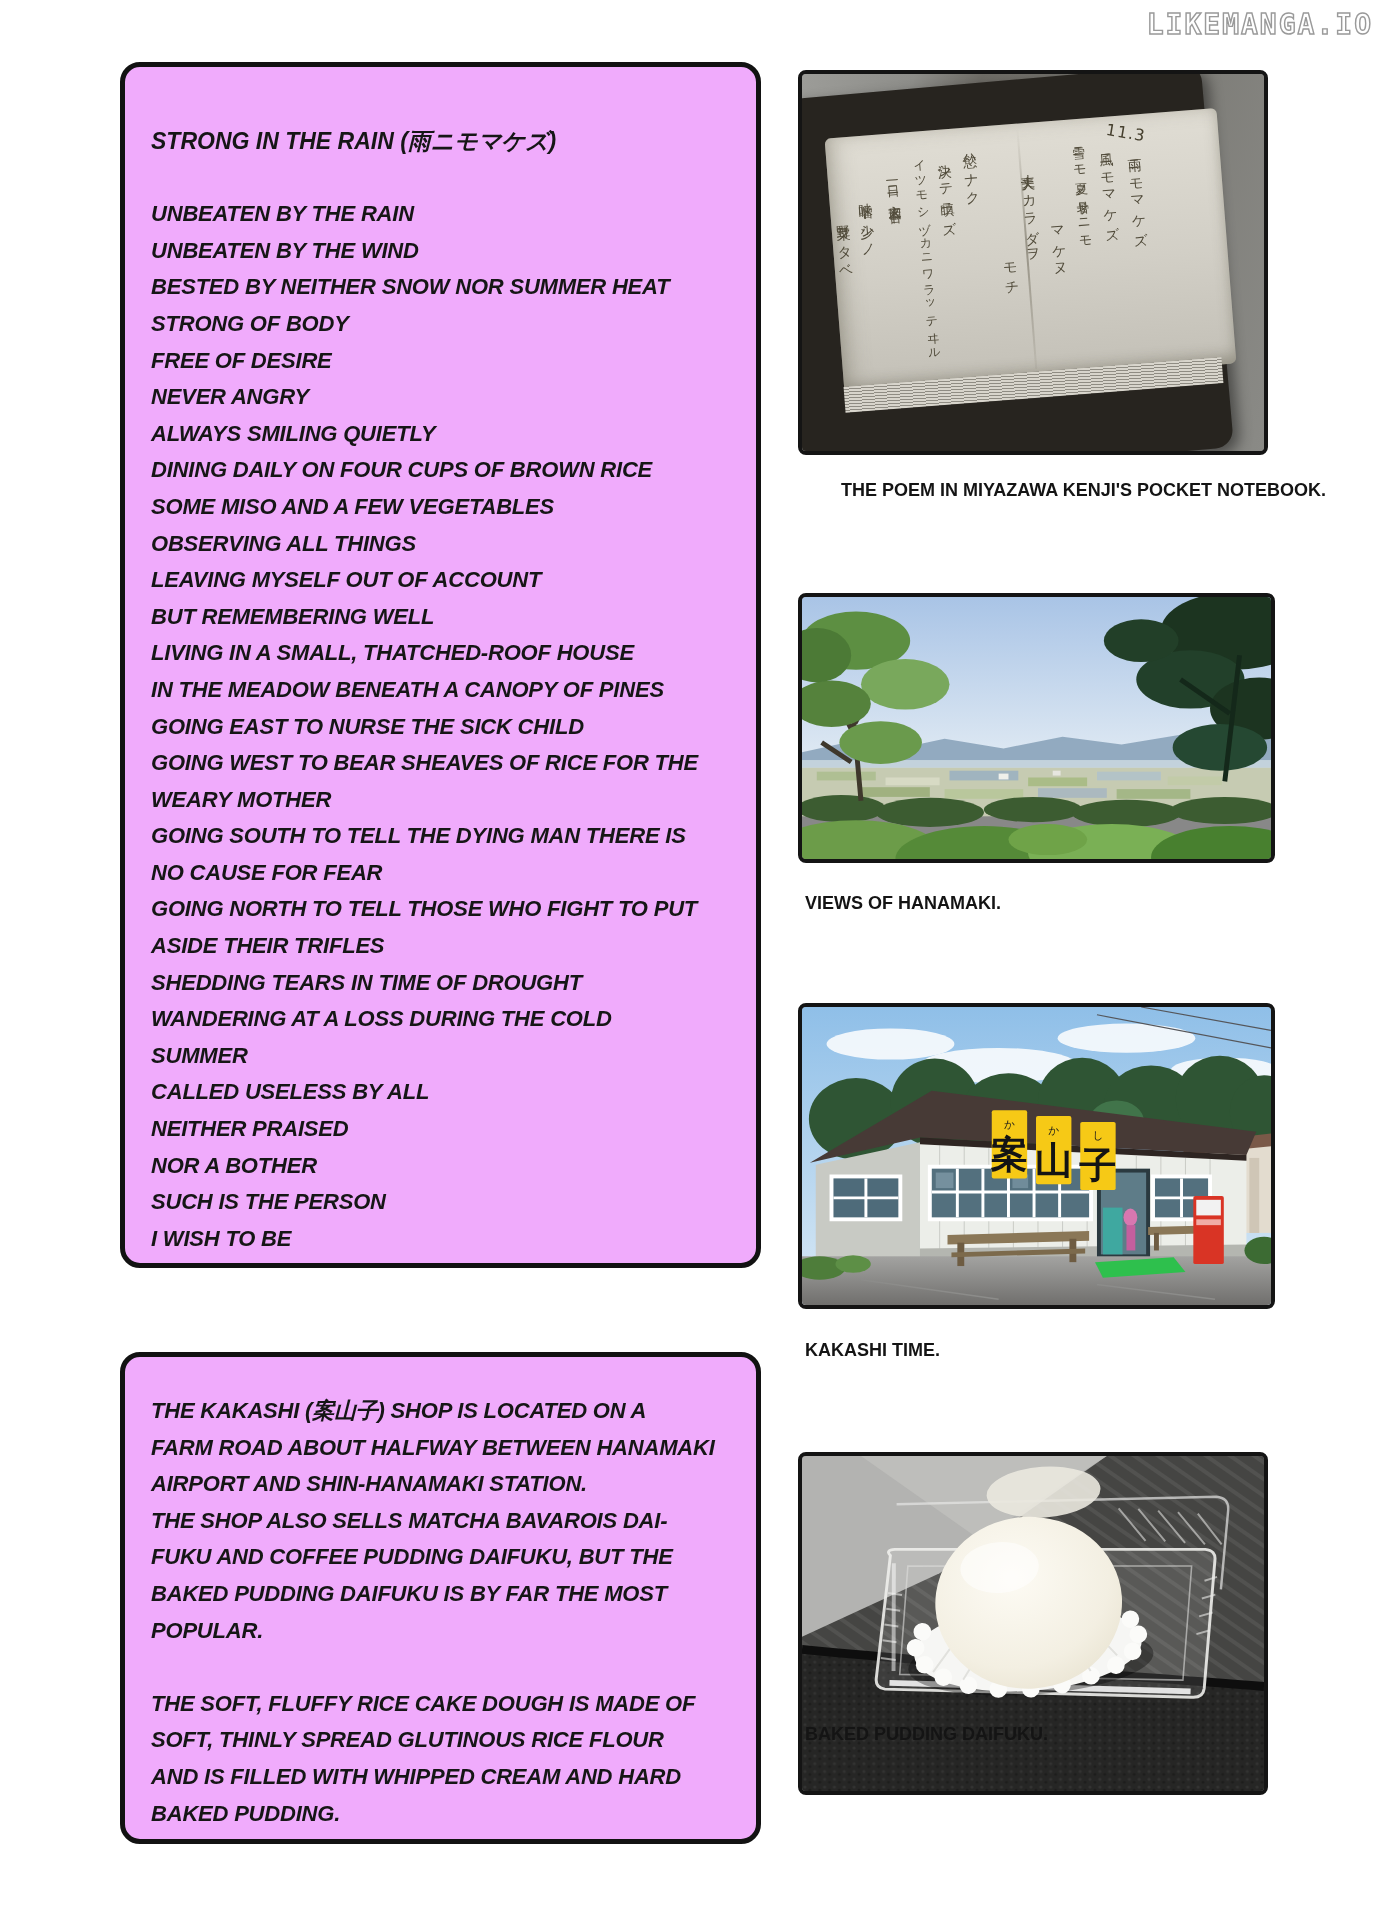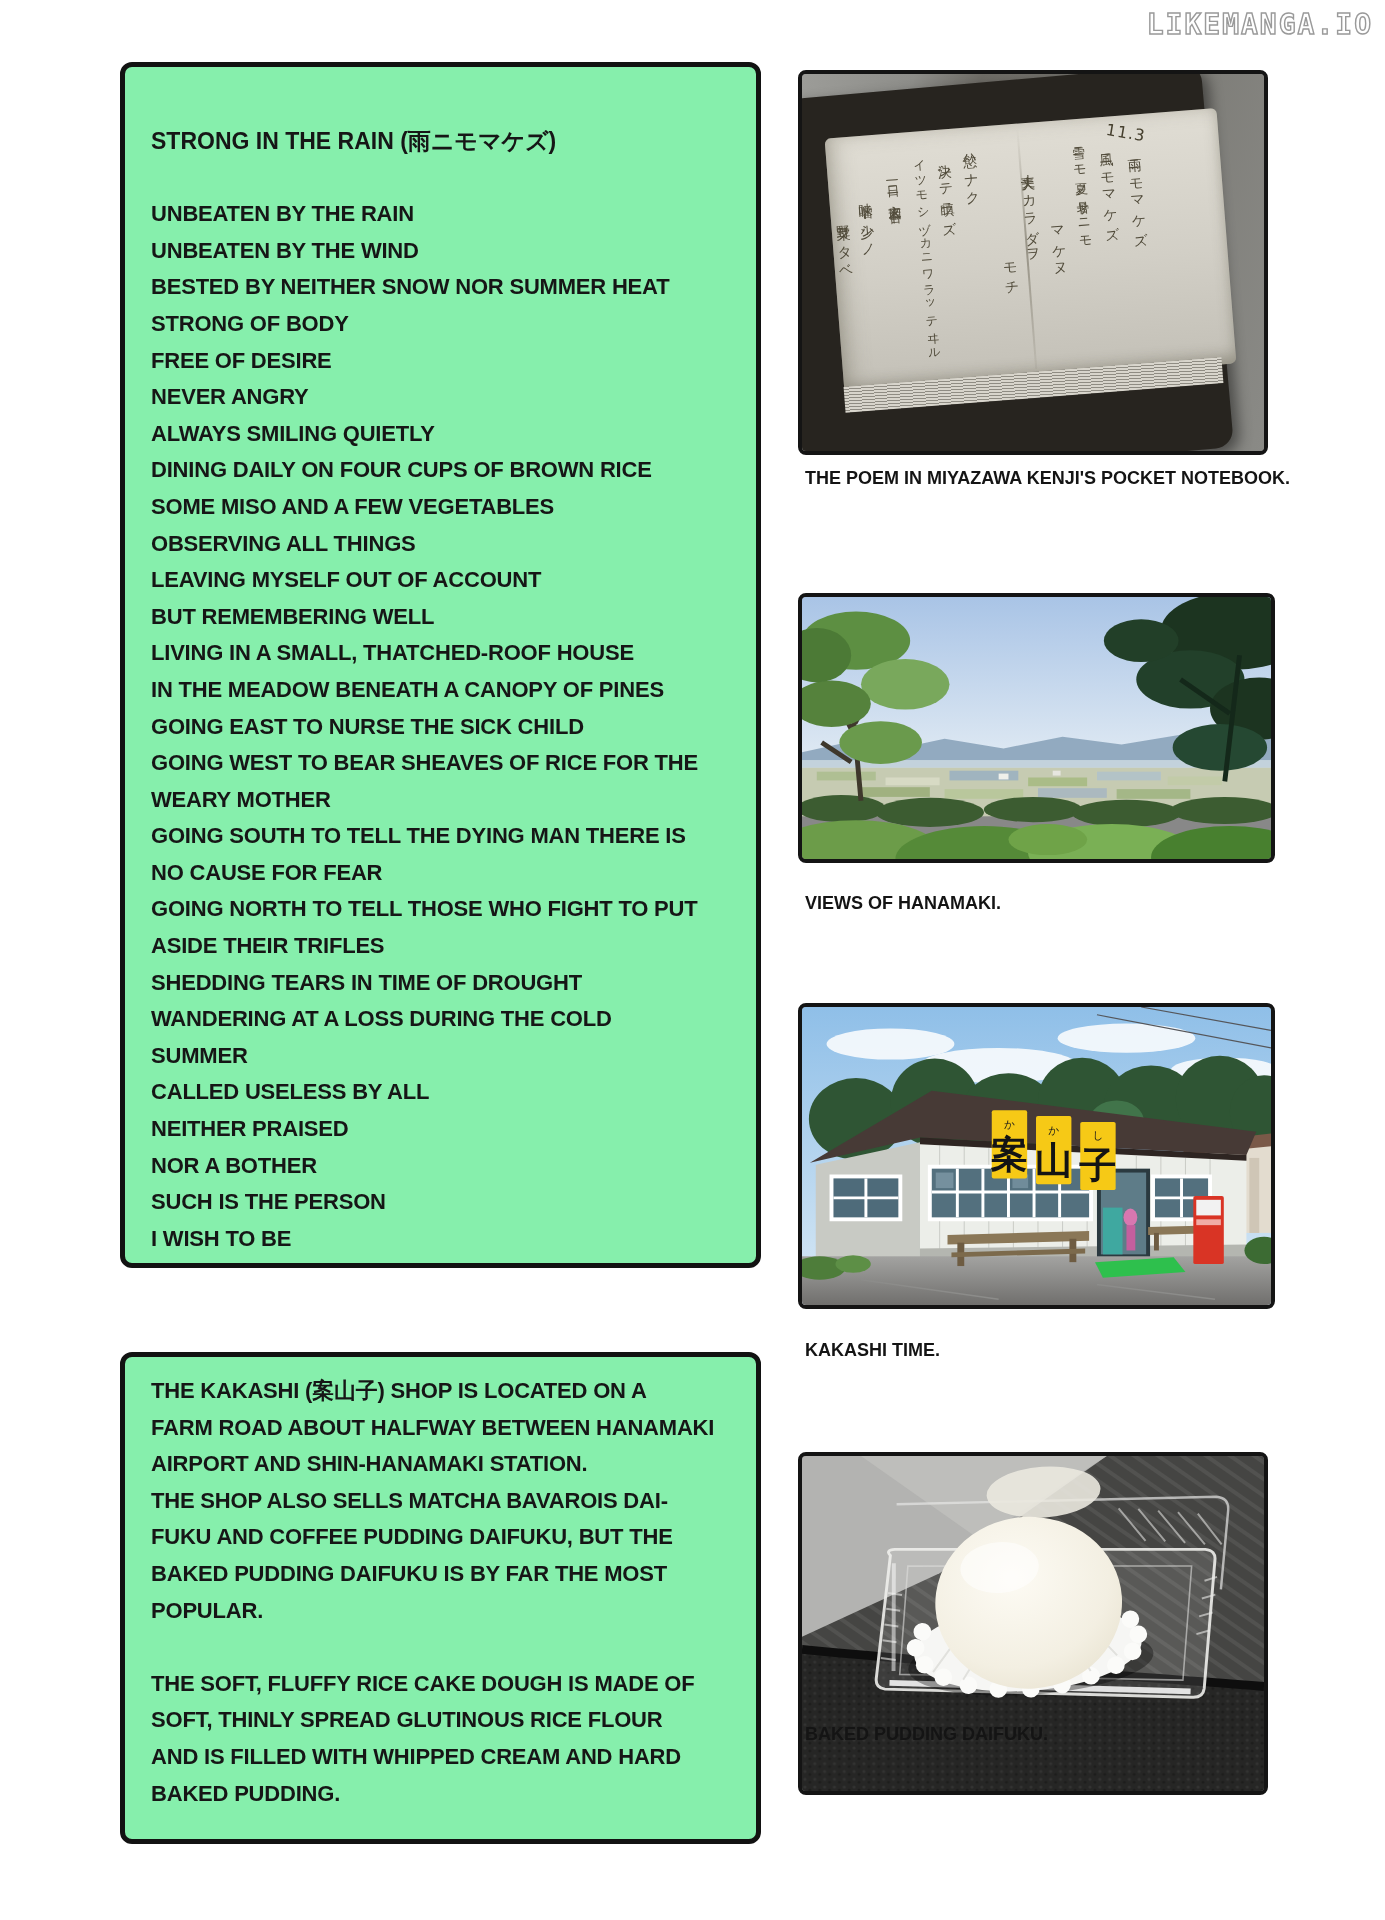--- a/index.html
+++ b/index.html
@@ -11,24 +11,24 @@
   
   .watermark {
     position:absolute; top:8px; right:12px;
     font-family:"DejaVu Sans Mono", monospace;
     font-weight:bold; font-size:28px; letter-spacing:2px;
     color:#ffffff; -webkit-text-stroke:1.4px #9a9a9a;
     text-shadow:0 0 1px #bbb;
   }
   
   .comic-box {
-    position:absolute; background:#86efac; border:5px solid #121212; border-radius:12px;
+    position:absolute; background:#f0abfc; border:5px solid #121212; border-radius:20px;font-style:italic;
   }
   .poem-box { left:120px; top:62px; width:641px; height:1206px; padding:56px 18px 0 26px; }
-  .info-box { left:120px; top:1352px; width:641px; height:492px; padding:16px 18px 0 26px; }
+  .info-box { left:120px; top:1352px; width:641px; height:492px; padding:36px 18px 0 26px; }
   .comic-text {
     font-weight:bold; font-size:22px; line-height:36.6px; letter-spacing:-0.2px;
     white-space:pre-line; color:#161616;
   }
   .poem-title { font-weight:bold; font-size:23px; line-height:36.6px; margin-bottom:36.6px; color:#161616; }
   .section-heading {
     position:absolute; left:122px; top:1296px; font-weight:bold; font-size:26px;
     letter-spacing:-0.2px; color:#141414;
   }
   
@@ -38,21 +38,21 @@
   }
   .photo svg { display:block; width:100%; height:100%; }
   .photo-notebook { left:798px; top:70px;  width:470px; height:385px; }
   .photo-hanamaki { left:798px; top:593px; width:477px; height:270px; }
   .photo-shop     { left:798px; top:1003px; width:477px; height:306px; }
   .photo-daifuku  { left:798px; top:1452px; width:470px; height:343px; }
   .caption {
     position:absolute; left:805px; font-weight:bold; font-size:18px; letter-spacing:0;
     color:#141414; white-space:nowrap;
   }
-  .cap-1 { top:468px; } .cap-2 { top:893px; } .cap-3 { top:1340px; } .cap-4 { top:1724px; }
+  .cap-1 { top:480px;margin-left:36px; } .cap-2 { top:893px; } .cap-3 { top:1340px; } .cap-4 { top:1724px; }
 
   
   .nb-bg { position:absolute; inset:0;
     background:linear-gradient(105deg,#9c9c98 0%,#8e8e8a 20%,#6e6c66 32%,#8a8a86 100%); }
   .nb-cover { position:absolute; left:-6%; top:2%; width:96%; height:102%;
     background:#27241f; border-radius:18px; transform:rotate(-5deg);
     box-shadow:6px 6px 14px rgba(0,0,0,.45); }
   .nb-pages { position:absolute; left:7%; top:13%; width:85%; height:68%;
     background:linear-gradient(180deg,#e0ddd4 0%,#d2cfc6 55%,#c3c0b7 100%);
     transform:rotate(-4.5deg); border-radius:6px;

